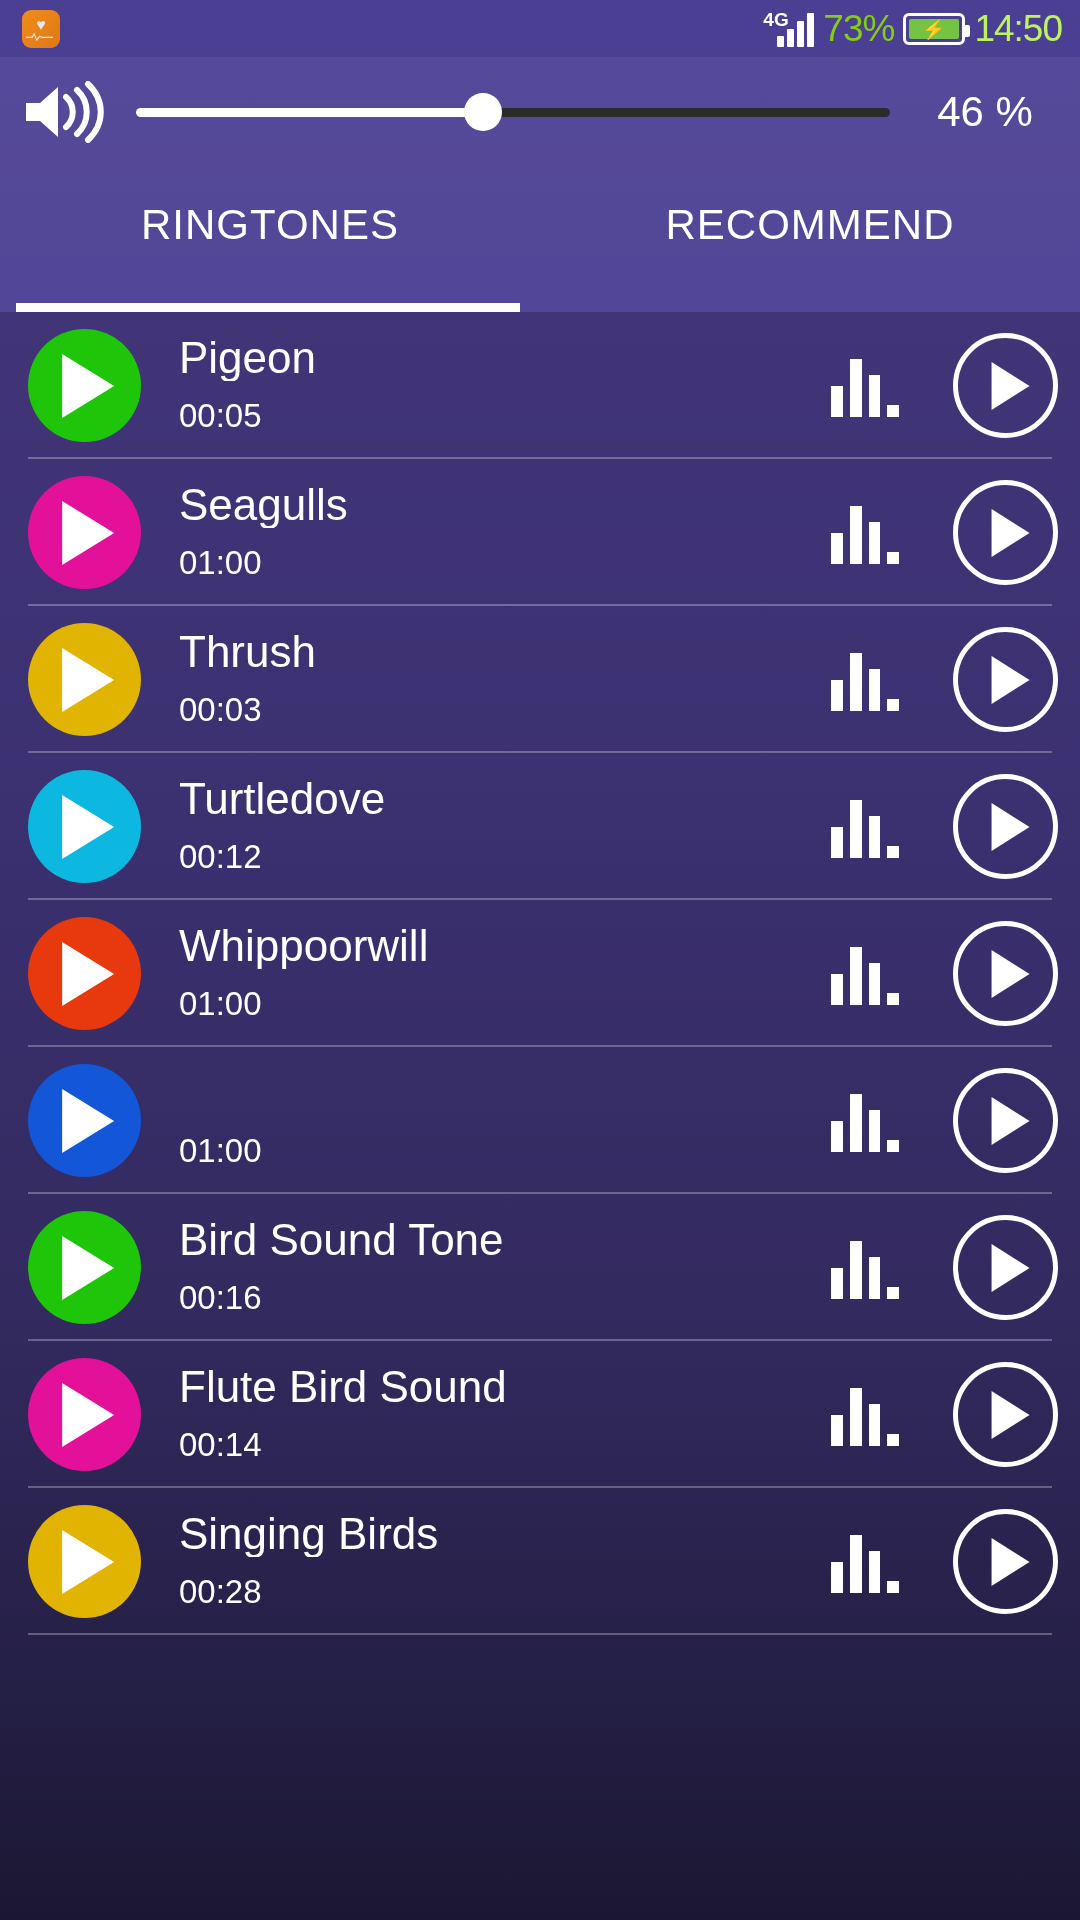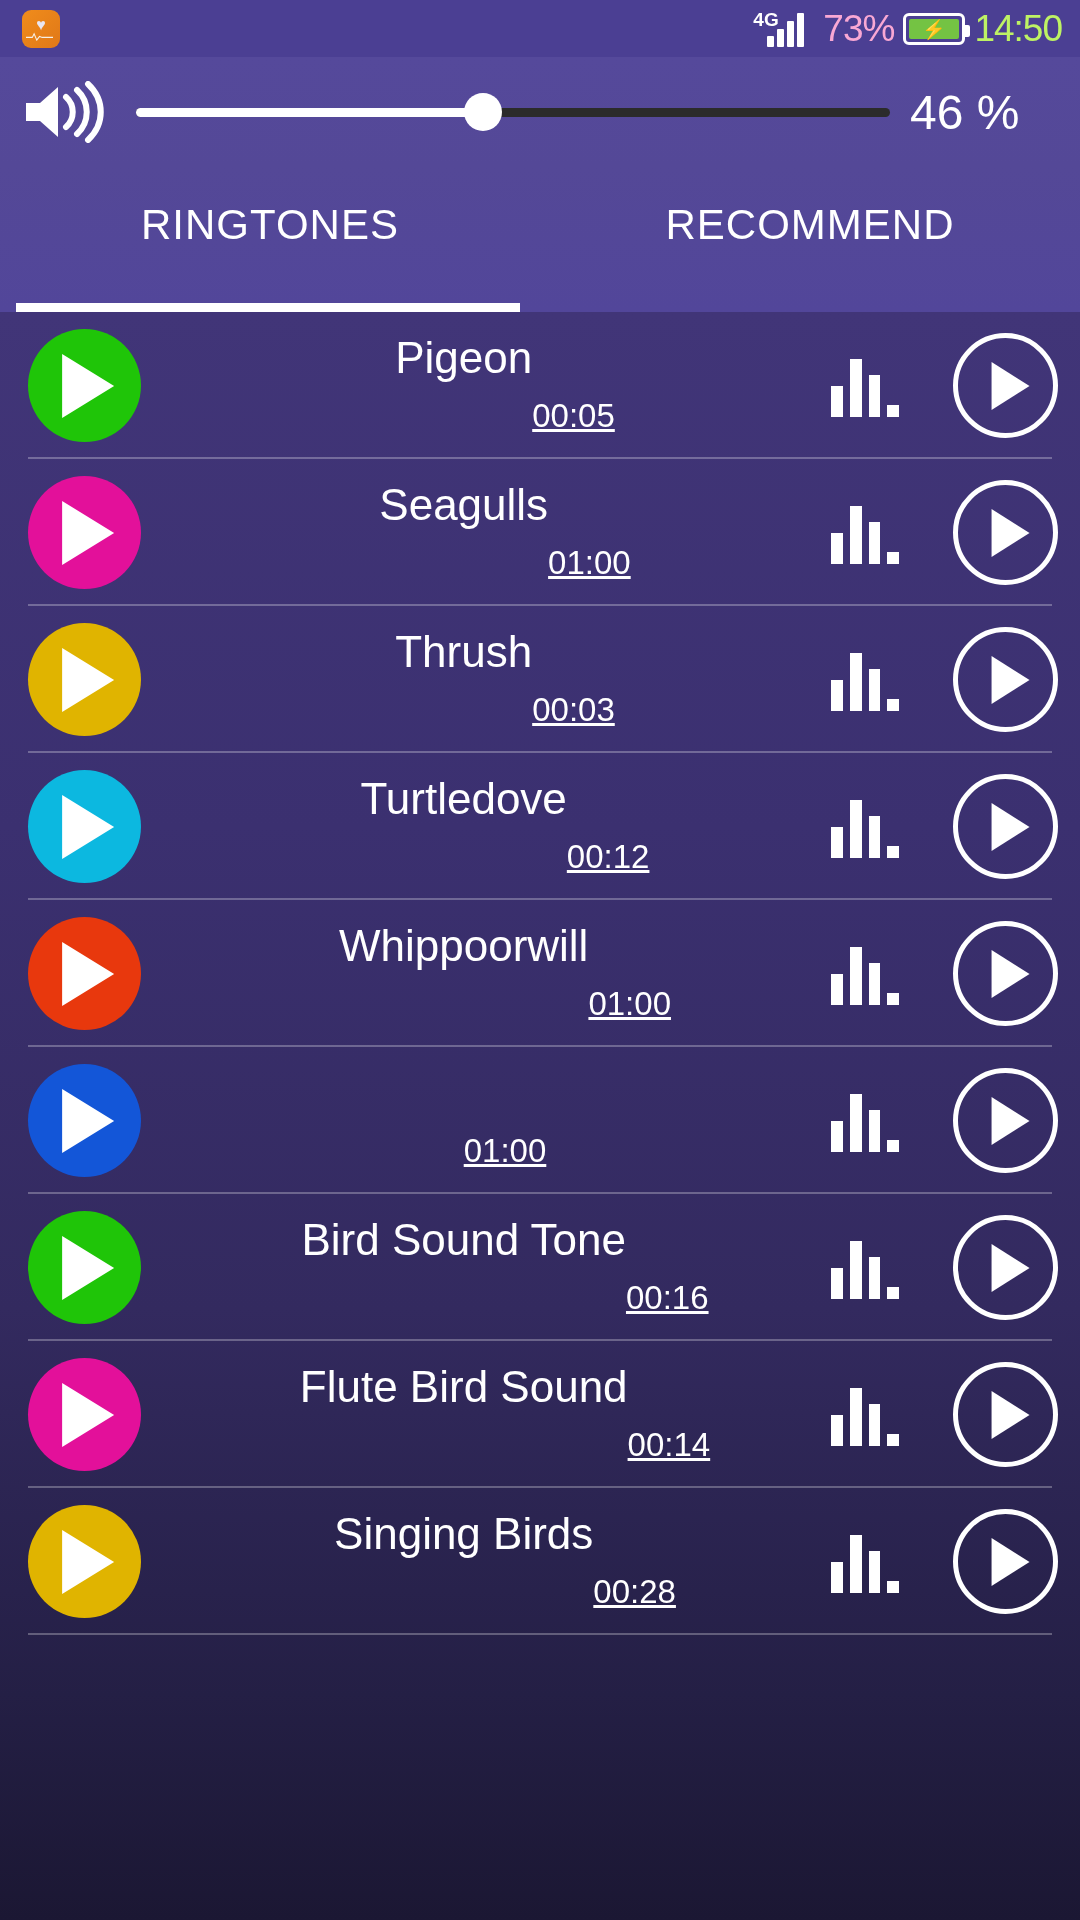--- a/index.html
+++ b/index.html
@@ -40,21 +40,21 @@
   .net-label{
     font-size:19px; color:#fff; font-weight:bold;
     position:absolute; top:-3px; left:0; line-height:1;
   }
   .sig-bars{ display:flex; align-items:flex-end; gap:3px; margin-left:14px; }
   .sig-bars i{ display:block; width:7px; background:#fff; border-radius:1px; }
   .sig-bars i:nth-child(1){ height:11px; }
   .sig-bars i:nth-child(2){ height:18px; }
   .sig-bars i:nth-child(3){ height:26px; }
   .sig-bars i:nth-child(4){ height:34px; }
-  .batt-pct{ font-size:37px; color:#f9a8d4; line-height:1; letter-spacing:-1px;margin-left:10px; }
+  .batt-pct{ font-size:37px; color:#84cc16; line-height:1; letter-spacing:-1px; }
   .batt-icon{
     width:62px; height:32px; border:3px solid #fff; border-radius:6px;
     position:relative; display:flex; align-items:center; padding:3px;
     margin-bottom:2px;
   }
   .batt-icon:after{
     content:""; position:absolute; right:-8px; top:9px;
     width:6px; height:12px; background:#fff; border-radius:0 2px 2px 0;
   }
   .batt-fill{
@@ -84,22 +84,22 @@
   }
   .slider-fill{
     position:absolute; left:0; height:9px; width:46%;
     background:#fff; border-radius:5px;
   }
   .slider-thumb{
     position:absolute; left:46%; transform:translateX(-50%);
     width:38px; height:38px; border-radius:50%; background:#fff;
   }
   .volume-pct{
-    font-size:48px; color:#fff; white-space:nowrap;
-    width:150px; text-align:left; flex:0 0 auto;
+    font-size:42px; color:#fff; white-space:nowrap;
+    width:150px; text-align:center; flex:0 0 auto;
   }
 
   
   .tabs{
     height:145px; width:1080px;
     background:linear-gradient(180deg,#544897 0%,#52469a 100%);
     display:flex; position:relative;
   }
   .tab{
     flex:1 1 50%;
@@ -135,30 +135,30 @@
   .disc .tri{
     position:absolute; left:50%; top:50%;
     transform:translate(-44%,-50%);
     width:0; height:0;
     border-left:52px solid #fff;
     border-top:32px solid transparent;
     border-bottom:32px solid transparent;
   }
   .meta{
     flex:1 1 auto; margin-left:38px; min-width:0;
-    display:flex; flex-direction:row; justify-content:center;
+    display:flex; flex-direction:column; justify-content:center;
     height:113px; padding:6px 0;
   }
   .title{
     font-size:44px; color:#fff; line-height:1.05;
     white-space:nowrap; overflow:hidden;
   }
   .duration{
     font-size:33px; color:#fff; line-height:1;
-    margin-top:auto; padding-bottom:4px;text-decoration:underline;
+    margin-top:auto; padding-bottom:4px;
   }
   .eq-icon{
     width:68px; height:62px; flex:0 0 auto;
     display:flex; align-items:flex-end; gap:7px; margin-right:54px;
   }
   .eq-icon i{ display:block; width:13px; background:#fff; }
   .eq-icon i:nth-child(1){ height:31px; }
   .eq-icon i:nth-child(2){ height:58px; }
   .eq-icon i:nth-child(3){ height:42px; }
   .eq-icon i:nth-child(4){ height:12px; }

